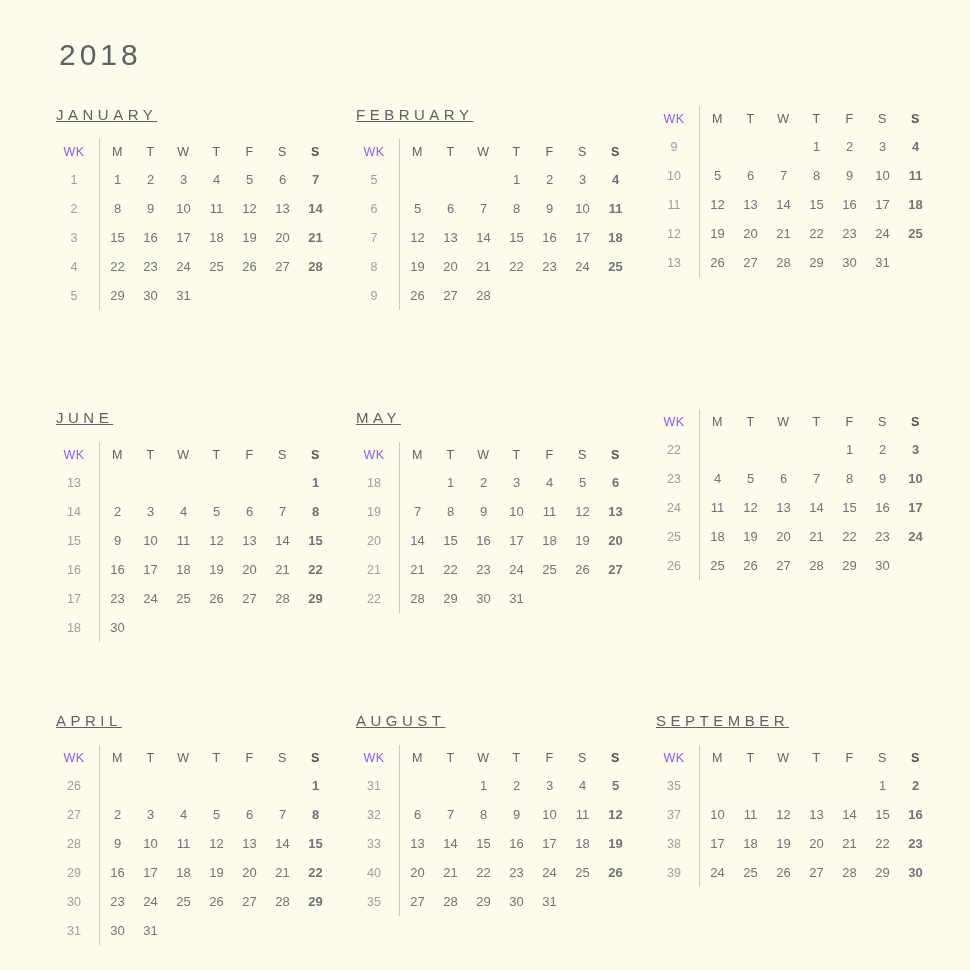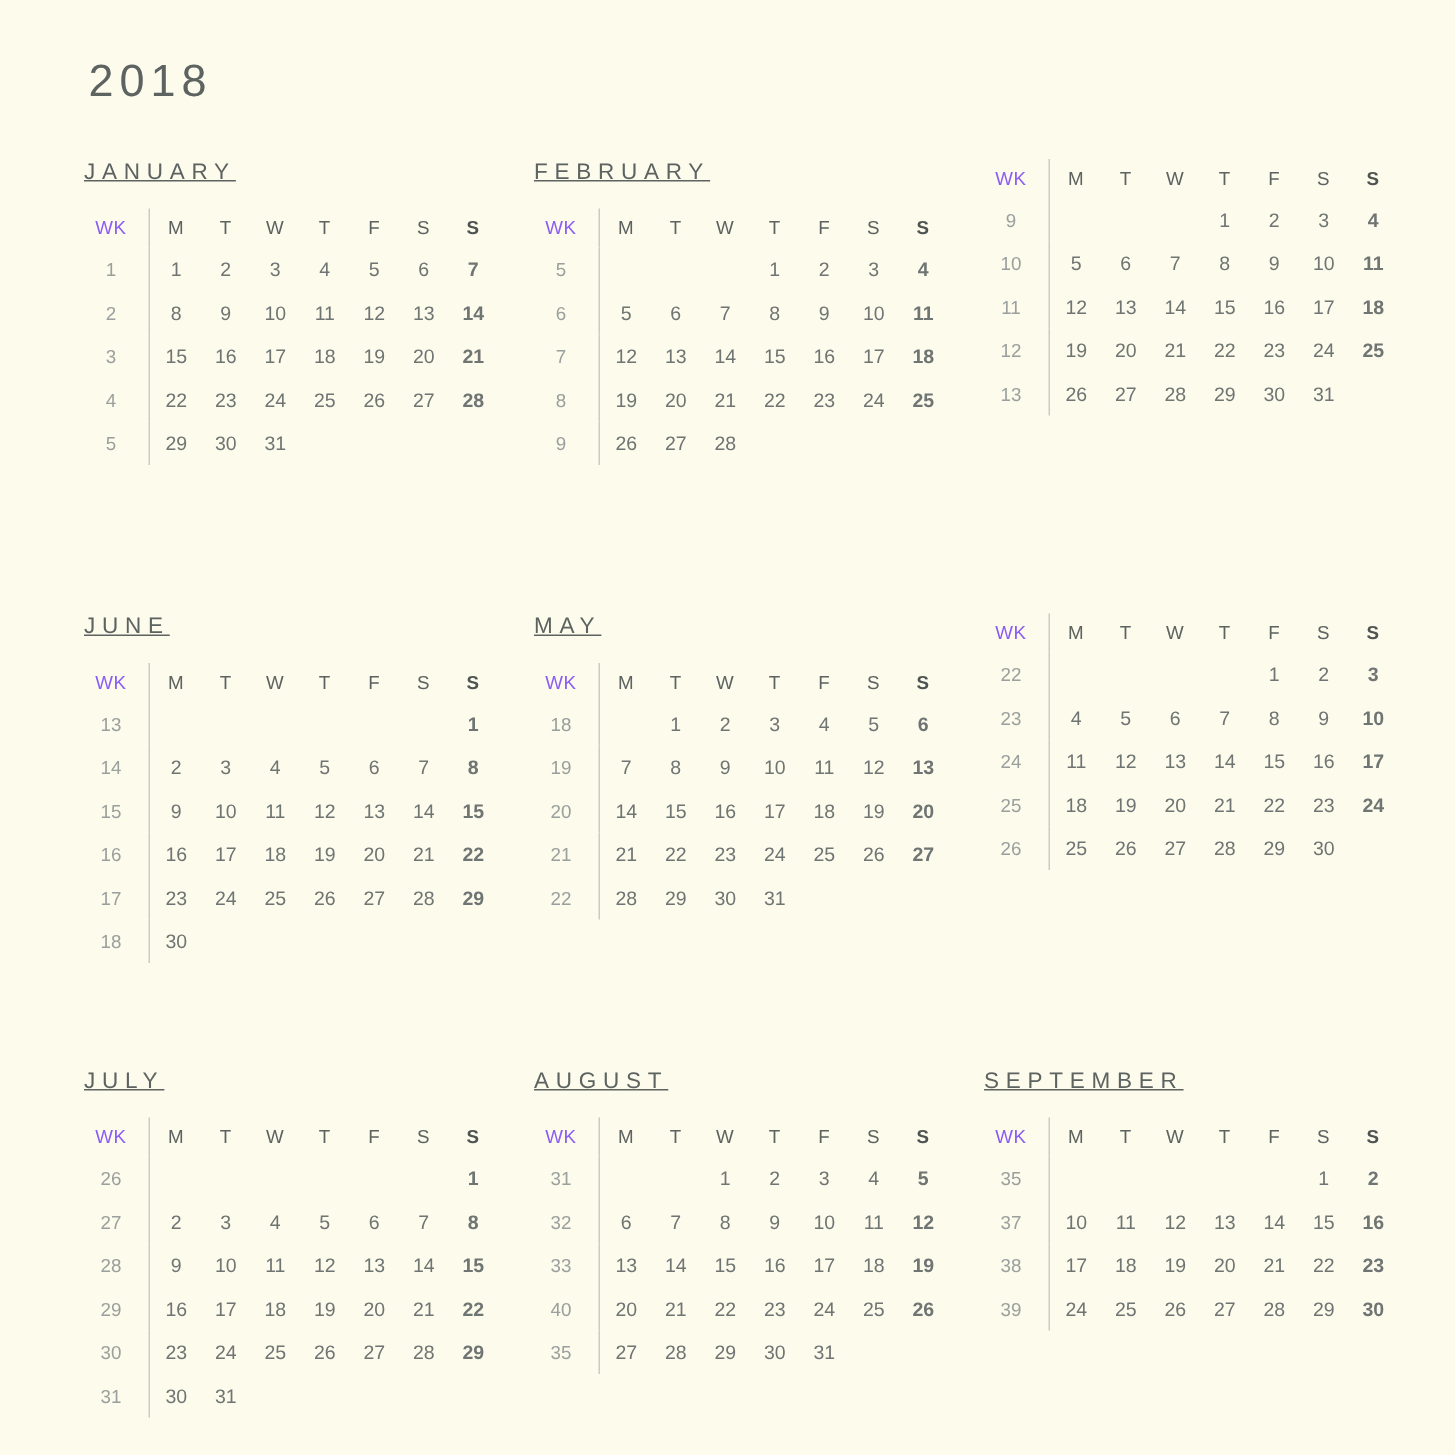--- a/index.html
+++ b/index.html
@@ -556,21 +556,21 @@
               <td class="num">27</td>
               <td class="num">28</td>
               <td class="num">29</td>
               <td class="num">30</td>
               <td class="num sun"></td>
             </tr>
           </tbody>
         </table>
       </div>
       <div class="month">
-        <div class="month-name">JULY</div>
+        <div class="month-name">APRIL</div>
         <table class="cal">
           <thead>
             <tr>
               <th class="wk">WK</th>
               <th class="sep"></th>
               <th>M</th>
               <th>T</th>
               <th>W</th>
               <th>T</th>
               <th>F</th>

